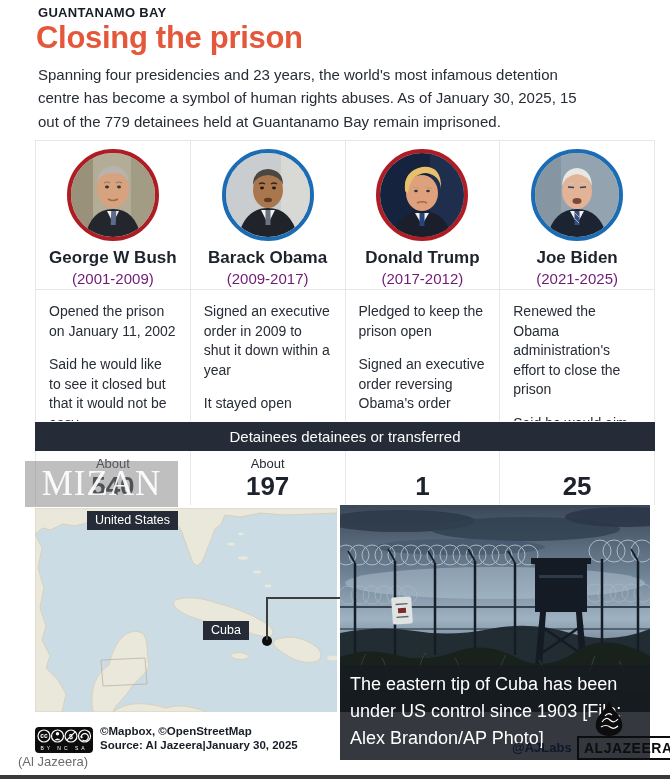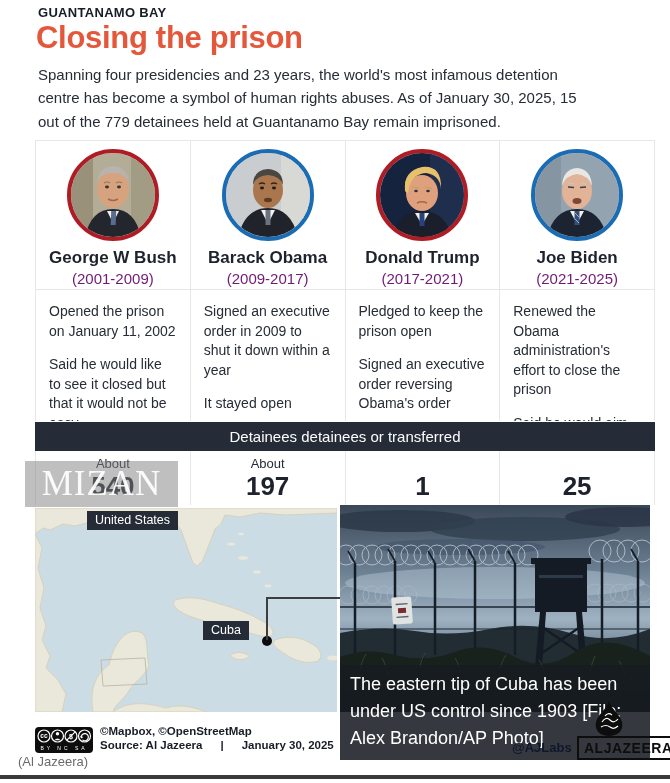--- a/index.html
+++ b/index.html
@@ -58,21 +58,21 @@
   
   .watermark{position:absolute;left:25px;top:461px;width:153px;height:46px;
     background:rgba(128,128,128,.5);color:rgba(255,255,255,.92);
     font-family:"Liberation Serif",serif;font-size:35px;display:flex;align-items:center;
     justify-content:center;letter-spacing:1px;z-index:5;}
 
   
   .cc-badge{position:absolute;left:35px;top:727px;}
   .attr1{position:absolute;left:100px;top:725px;font-size:11.5px;font-weight:bold;color:#171c26;}
   .attr2{position:absolute;left:100px;top:739px;font-size:11.5px;font-weight:bold;color:#171c26;
-    display:flex;gap:18px;}
+    display:flex;}
   .ajlabs{position:absolute;left:512px;top:740px;font-size:13px;font-weight:bold;color:#0f172a;}
   .ajmark{position:absolute;left:592px;top:700px;}
   .ajbox{position:absolute;left:577px;top:736px;border:2px solid #0d0d0d;font-size:14px;
     font-weight:bold;letter-spacing:.5px;padding:2px 5px;color:#0d0d0d;white-space:nowrap;}
 
   .page-caption{position:absolute;left:18px;top:754px;font-size:13px;color:#6b6b6b;}
   .bottom-line{position:absolute;left:0;top:775px;width:670px;height:4px;background:#3a3a3a;}
 </style>
 </head>
 <body>
@@ -138,21 +138,21 @@
         <path d="M25,38 Q23,18 42,14 Q62,12 61,36 Q60,22 46,20 Q30,21 28,40 Z" fill="#e7c06b"></path>
         <path d="M25,38 Q24,26 30,21 L28,40 Z" fill="#e7c06b"></path>
         <ellipse cx="36" cy="38" rx="1.8" ry="1.3" fill="#2c3246"></ellipse>
         <ellipse cx="48" cy="38" rx="1.8" ry="1.3" fill="#2c3246"></ellipse>
         <path d="M32,34 l7,1.5" stroke="#caa05e" stroke-width="1.6" fill="none"></path>
         <path d="M52,35.5 l-7,-1.5" stroke="#caa05e" stroke-width="1.6" fill="none"></path>
         <path d="M37,50 q5,-2.5 10,0" stroke="#a8664a" stroke-width="1.6" fill="none"></path>
       </svg>
     </div>
     <div class="pname">Donald Trump</div>
-    <div class="pyears">(2017-2021)</div>
+    <div class="pyears">(2017-2012)</div>
   </div>
 
   <div class="pcell pcard">
     <div class="pring" style="border-color: rgb(26, 108, 180);">
       <svg viewBox="0 0 84 84">
         <rect width="84" height="84" fill="#93a3b0"></rect>
         <rect x="0" width="26" height="84" fill="#7c8c9a" opacity=".6"></rect>
         <path d="M12,84 Q19,56 42,56 Q65,56 72,84 Z" fill="#1c2331"></path>
         <path d="M35,58 L42,71 L49,58 Z" fill="#f4f2ee"></path>
         <rect x="39.5" y="58" width="5" height="14" fill="#35507c"></rect>

